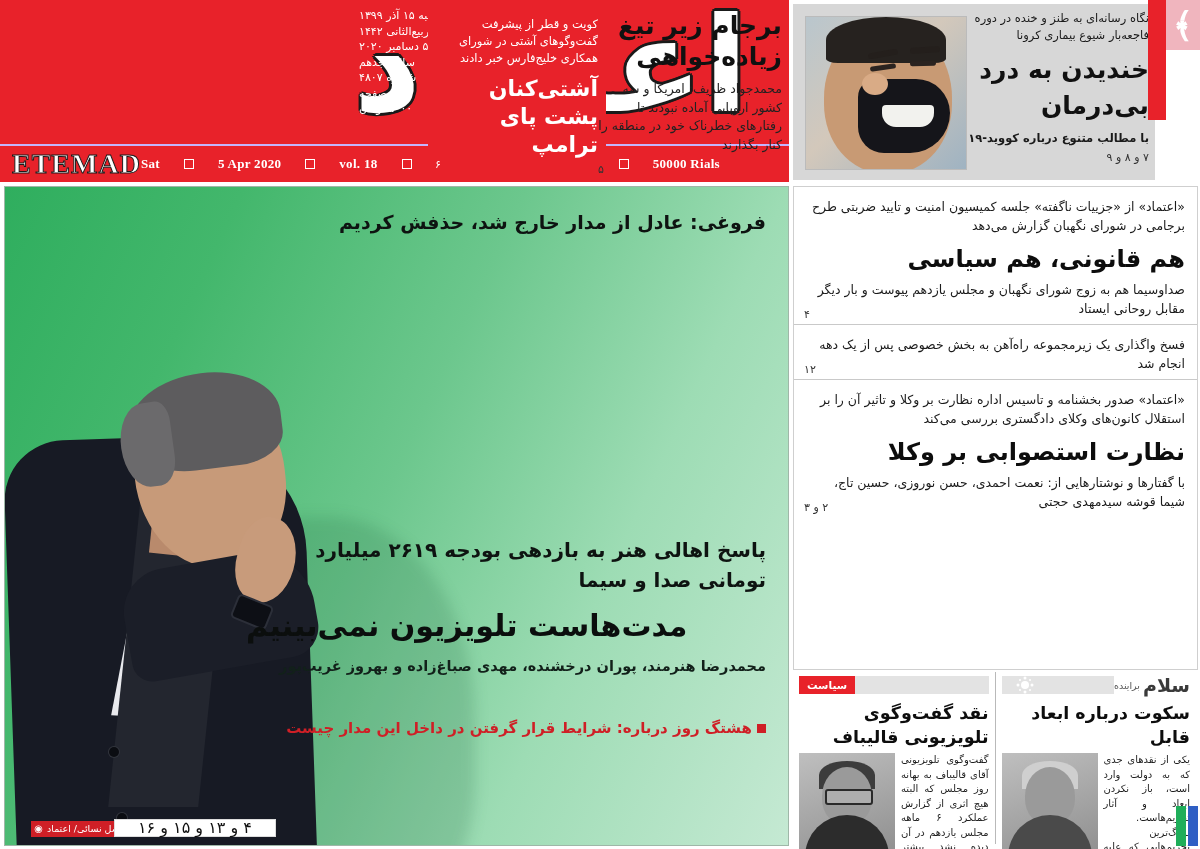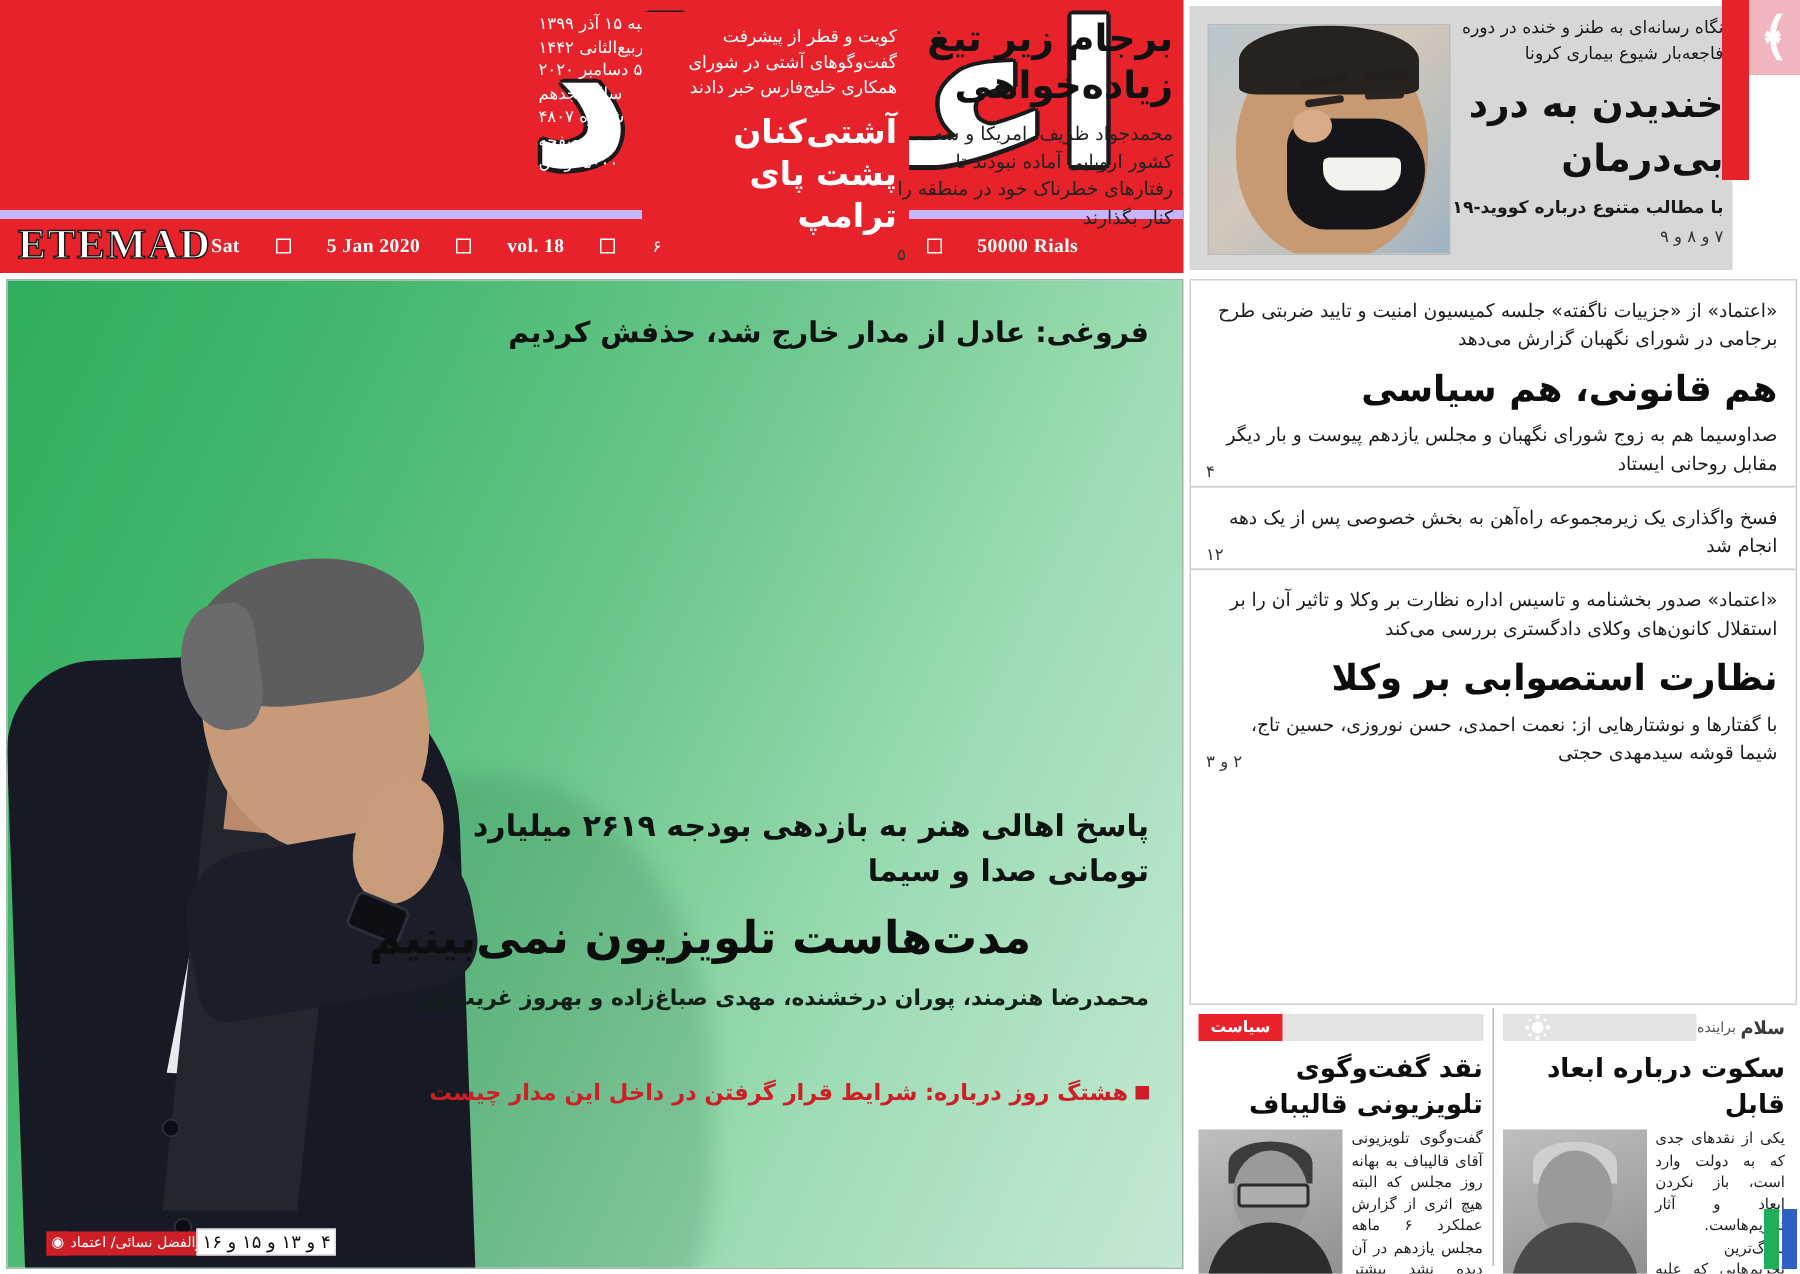--- a/index.html
+++ b/index.html
@@ -24,21 +24,21 @@
        2px 2px 0 #1a1a1a, -2px 2px 0 #1a1a1a, 2px -2px 0 #1a1a1a, -2px -2px 0 #1a1a1a;
     white-space:nowrap;
   }
   .dateblock{
     position:absolute;right:300px;top:8px;width:130px;
     text-align:left;color:#fff;font-size:11px;line-height:15.5px;direction:rtl;
   }
   .dateblock div{white-space:nowrap;}
   .mh-bottom{
     position:absolute;left:0;bottom:0;width:789px;height:36px;
-    border-top:6px solid #c4b5fd;display:flex;align-items:center;direction:ltr;
+    border-top:2px solid #c4b5fd;display:flex;align-items:center;direction:ltr;
   }
   .etemad-word{
     font-family:"Liberation Serif","DejaVu Serif",serif;font-weight:700;
     font-size:28px;color:#fff;letter-spacing:1px;margin-left:12px;
     -webkit-text-stroke:1px #1a1a1a;
   }
   .mh-meta{display:flex;align-items:center;gap:24px;color:#fff;font-size:13px;
     font-family:"Liberation Serif","DejaVu Serif",serif;font-weight:600;letter-spacing:.3px;}
   .mh-sep{display:inline-block;width:8px;height:8px;border:1.6px solid #fff;}
 
@@ -168,43 +168,43 @@
   .hash-box{display:inline-block;width:9px;height:9px;background:#cf1f26;margin-left:5px;}
   .credit-red{
     position:absolute;left:26px;bottom:8px;height:16px;background:#cf1f26;color:#fff;
     font-size:9.5px;line-height:16px;padding:0 5px 0 16px;direction:rtl;white-space:nowrap;
   }
   .credit-cam{
     position:absolute;left:26px;bottom:8px;width:15px;height:16px;background:#cf1f26;
     color:#fff;font-size:10px;line-height:16px;text-align:center;
   }
   .credit-pages{
-    position:absolute;left:126px;bottom:8px;height:16px;background:#fff;color:#111;
-    font-size:12px;line-height:16px;padding:0 3px;direction:rtl;white-space:nowrap;border:1px solid #ddd;
+    position:absolute;left:109px;bottom:8px;height:16px;background:#fff;color:#111;
+    font-size:16px;line-height:16px;padding:0 23px;direction:rtl;white-space:nowrap;border:1px solid #ddd;
   }
 
   
   .rcol{position:absolute;left:793px;top:186px;width:403px;height:482px;border:1px solid #cfcfcf;background:#fff;}
   .rnews{padding:10px 12px 6px 12px;direction:rtl;text-align:right;position:relative;}
   .rnews + .rnews{border-top:1px solid #c9c9c9;}
   .rn-kicker{font-size:12.5px;line-height:19px;color:#1b1b1b;}
   .rn-head{font-weight:700;font-size:24px;line-height:34px;color:#0d0d0d;margin-top:7px;}
   .rn-sub{font-size:12.5px;line-height:19px;color:#1b1b1b;margin-top:4px;}
   .rn-page{position:absolute;left:10px;bottom:3px;font-size:11px;color:#333;}
 
   
   .bottom{position:absolute;left:793px;top:672px;width:403px;height:172px;display:flex;direction:rtl;}
   .bart{width:50%;position:relative;padding:0 6px;box-sizing:border-box;}
   .bart.left-div{border-left:1px solid #b9b9b9;}
   .bhead-bar{display:flex;align-items:center;height:20px;margin-top:3px;}
   .sec-red{background:#e8222a;color:#fff;font-size:10.5px;line-height:18px;height:18px;
     padding:0 8px;direction:rtl;font-weight:700;}
   .sec-grey{flex:1;background:#e3e3e3;height:18px;}
   .sec-salam{display:flex;align-items:center;height:18px;gap:3px;}
-  .salam-mark{font-size:12px;font-weight:700;color:#3a3a3a;line-height:18px;}
+  .salam-mark{font-size:19px;font-weight:700;color:#3a3a3a;line-height:18px;}
   .salam-sub{font-size:9.5px;color:#555;}
   .sun-icon{width:46px;height:18px;background:#e3e3e3;position:relative;}
   .sun-icon::after{
     content:"";position:absolute;left:50%;top:50%;width:8px;height:8px;margin:-4px 0 0 -4px;
     border-radius:50%;background:#fff;box-shadow:
       0 -7px 0 -2.5px #fff, 0 7px 0 -2.5px #fff, -7px 0 0 -2.5px #fff, 7px 0 0 -2.5px #fff,
       -5px -5px 0 -3px #fff, 5px 5px 0 -3px #fff, -5px 5px 0 -3px #fff, 5px -5px 0 -3px #fff;
   }
   .b-title{font-weight:700;font-size:17.5px;line-height:24px;text-align:right;margin-top:6px;color:#0d0d0d;}
   .b-wrap{display:flex;gap:6px;margin-top:4px;}
@@ -249,21 +249,21 @@
         <div>سال هجدهم</div>
         <div>شماره ۴۸۰۷</div>
         <div>۱۶ صفحه</div>
         <div>۵۰۰۰ تومان</div>
       </div>
       <div class="mh-bottom">
         <span class="etemad-word">ETEMAD</span>
         <span class="mh-meta">
           <span>Sat</span>
           <span class="mh-sep"></span>
-          <span>5 Jan 2020</span>
+          <span>5 Apr 2020</span>
           <span class="mh-sep"></span>
           <span>vol. 18</span>
           <span class="mh-sep"></span>
           <span>No. 4807</span>
           <span class="mh-sep"></span>
           <span>16 Pages</span>
           <span class="mh-sep"></span>
           <span>50000 Rials</span>
         </span>
       </div>

